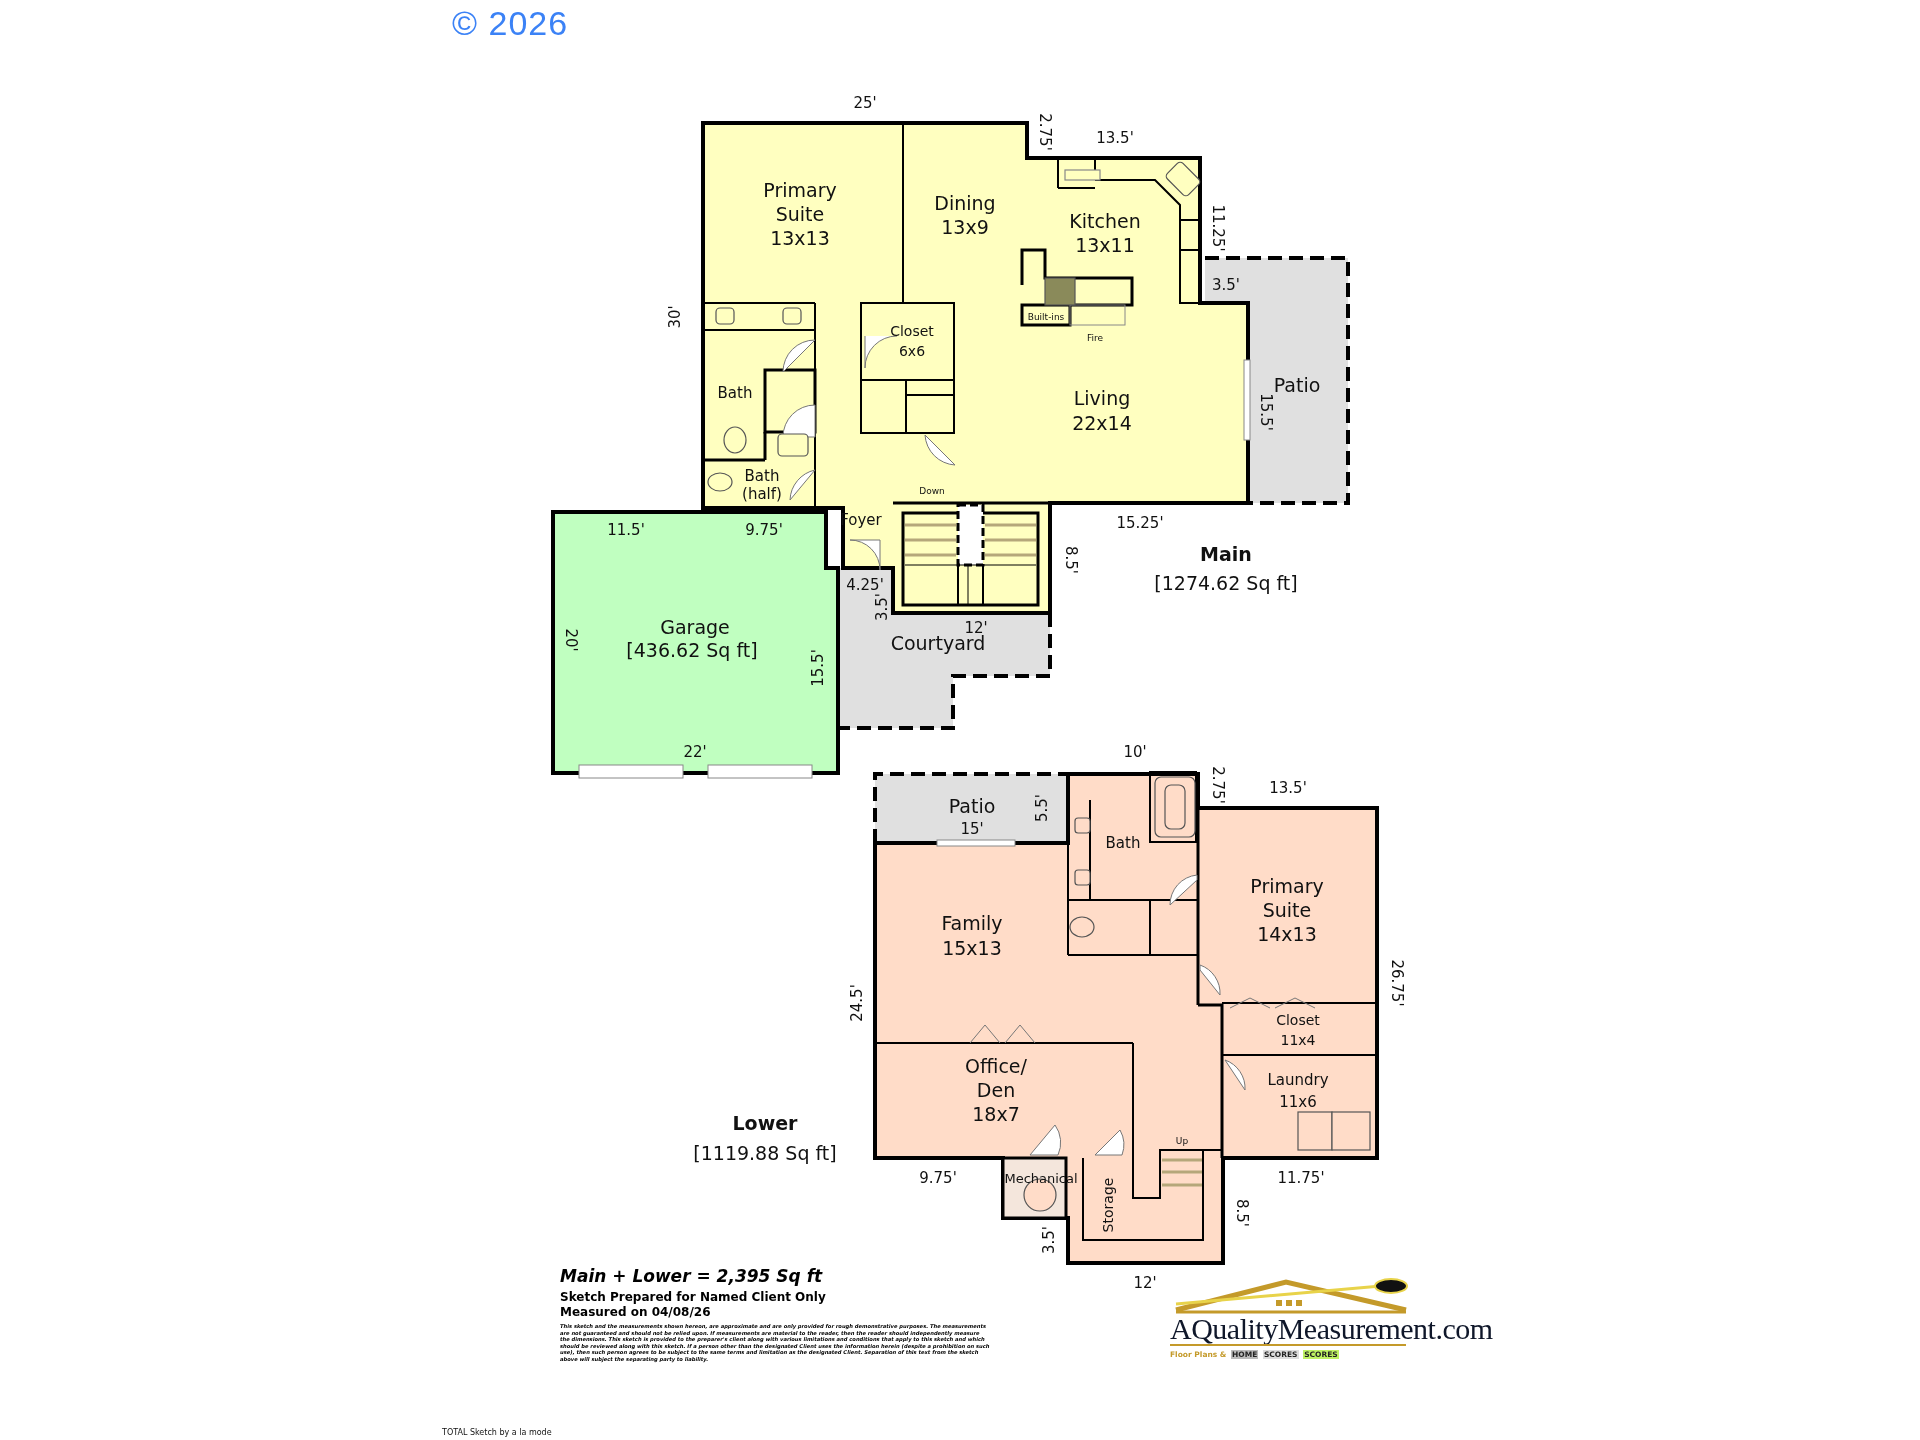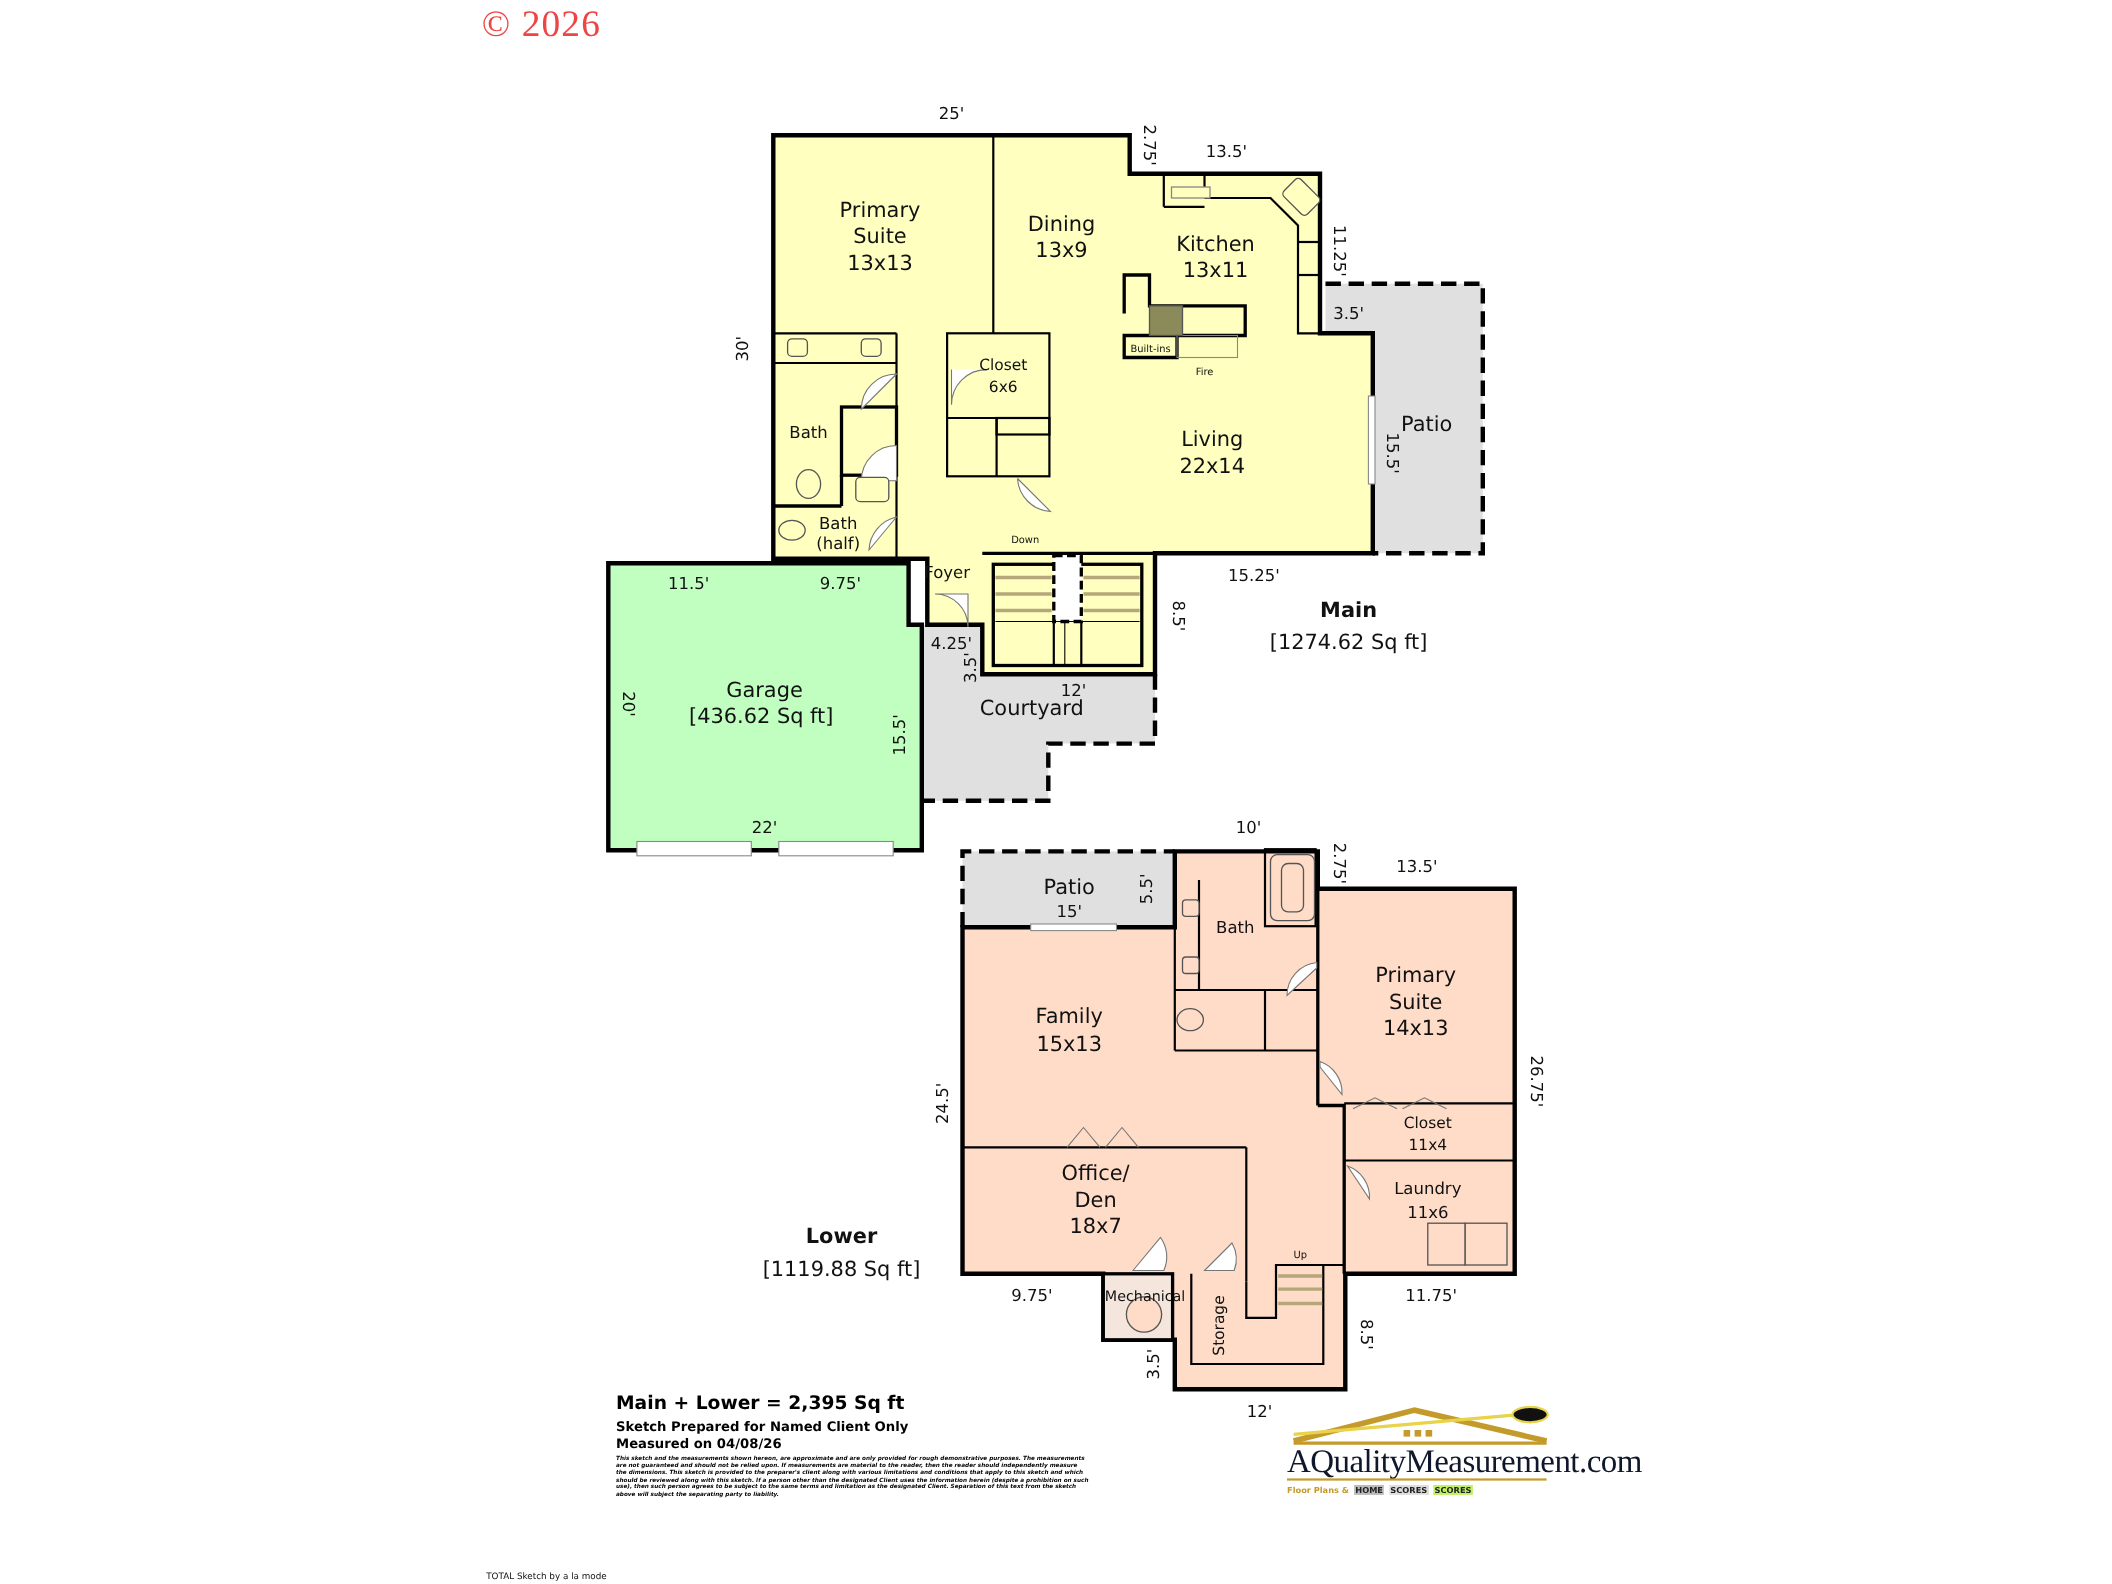--- a/index.html
+++ b/index.html
@@ -1,24 +1,24 @@
 <!DOCTYPE html>
 <html><head>
 <meta charset="utf-8">
 <style>
   html,body{margin:0;padding:0;background:#ffffff;}
   body{width:1920px;height:1440px;position:relative;overflow:hidden;font-family:"DejaVu Sans","Liberation Sans",sans-serif;}
   svg{position:absolute;left:0;top:0;}
-  .copyright{position:absolute;left:438px;top:4px;font-family:Liberation Serif, serif;font-size:34px;color:#ef4444;letter-spacing:1px;}
+  .copyright{position:absolute;left:452px;top:4px;font-family:Liberation Sans, sans-serif;font-size:34px;color:#3b82f6;letter-spacing:1px;}
   .lbl{font-family:"DejaVu Sans",sans-serif;fill:#111;}
   .room{font-size:19px;}
   .dim{font-size:15px;}
   .bold{font-weight:bold;}
   .summary{position:absolute;left:560px;top:1266px;color:#000;font-family:"DejaVu Sans",sans-serif;}
-  .summary .total{font-size:17px;font-weight:bold;}
+  .summary .total{font-size:17px;font-weight:bold;font-style:italic;}
   .summary .prep{font-size:12px;font-weight:bold;margin-top:4px;line-height:15px;}
   .summary .disclaimer{font-size:5.2px;font-style:italic;font-weight:bold;line-height:6.6px;width:430px;margin-top:3px;}
   .footer{position:absolute;left:442px;top:1428px;font-size:8px;color:#111;font-family:"DejaVu Sans",sans-serif;text-align:center;}
   .logo{position:absolute;left:1166px;top:1278px;width:250px;height:100px;}
   .logo .name{position:absolute;left:4px;top:34px;font-family:"Liberation Serif","DejaVu Serif",serif;font-size:30px;color:#0f172a;letter-spacing:-0.5px;white-space:nowrap;}
   .logo .tag{position:absolute;left:4px;top:72px;font-family:"DejaVu Sans",sans-serif;font-size:7.5px;font-weight:bold;white-space:nowrap;}
   .logo .tag .gold{color:#c49a2a;}
   .logo .tag .box{display:inline-block;padding:0 1px;margin-left:2px;color:#222;}
   .logo .underline{position:absolute;left:4px;top:66px;width:236px;height:2px;background:#c49a2a;}
 </style>

